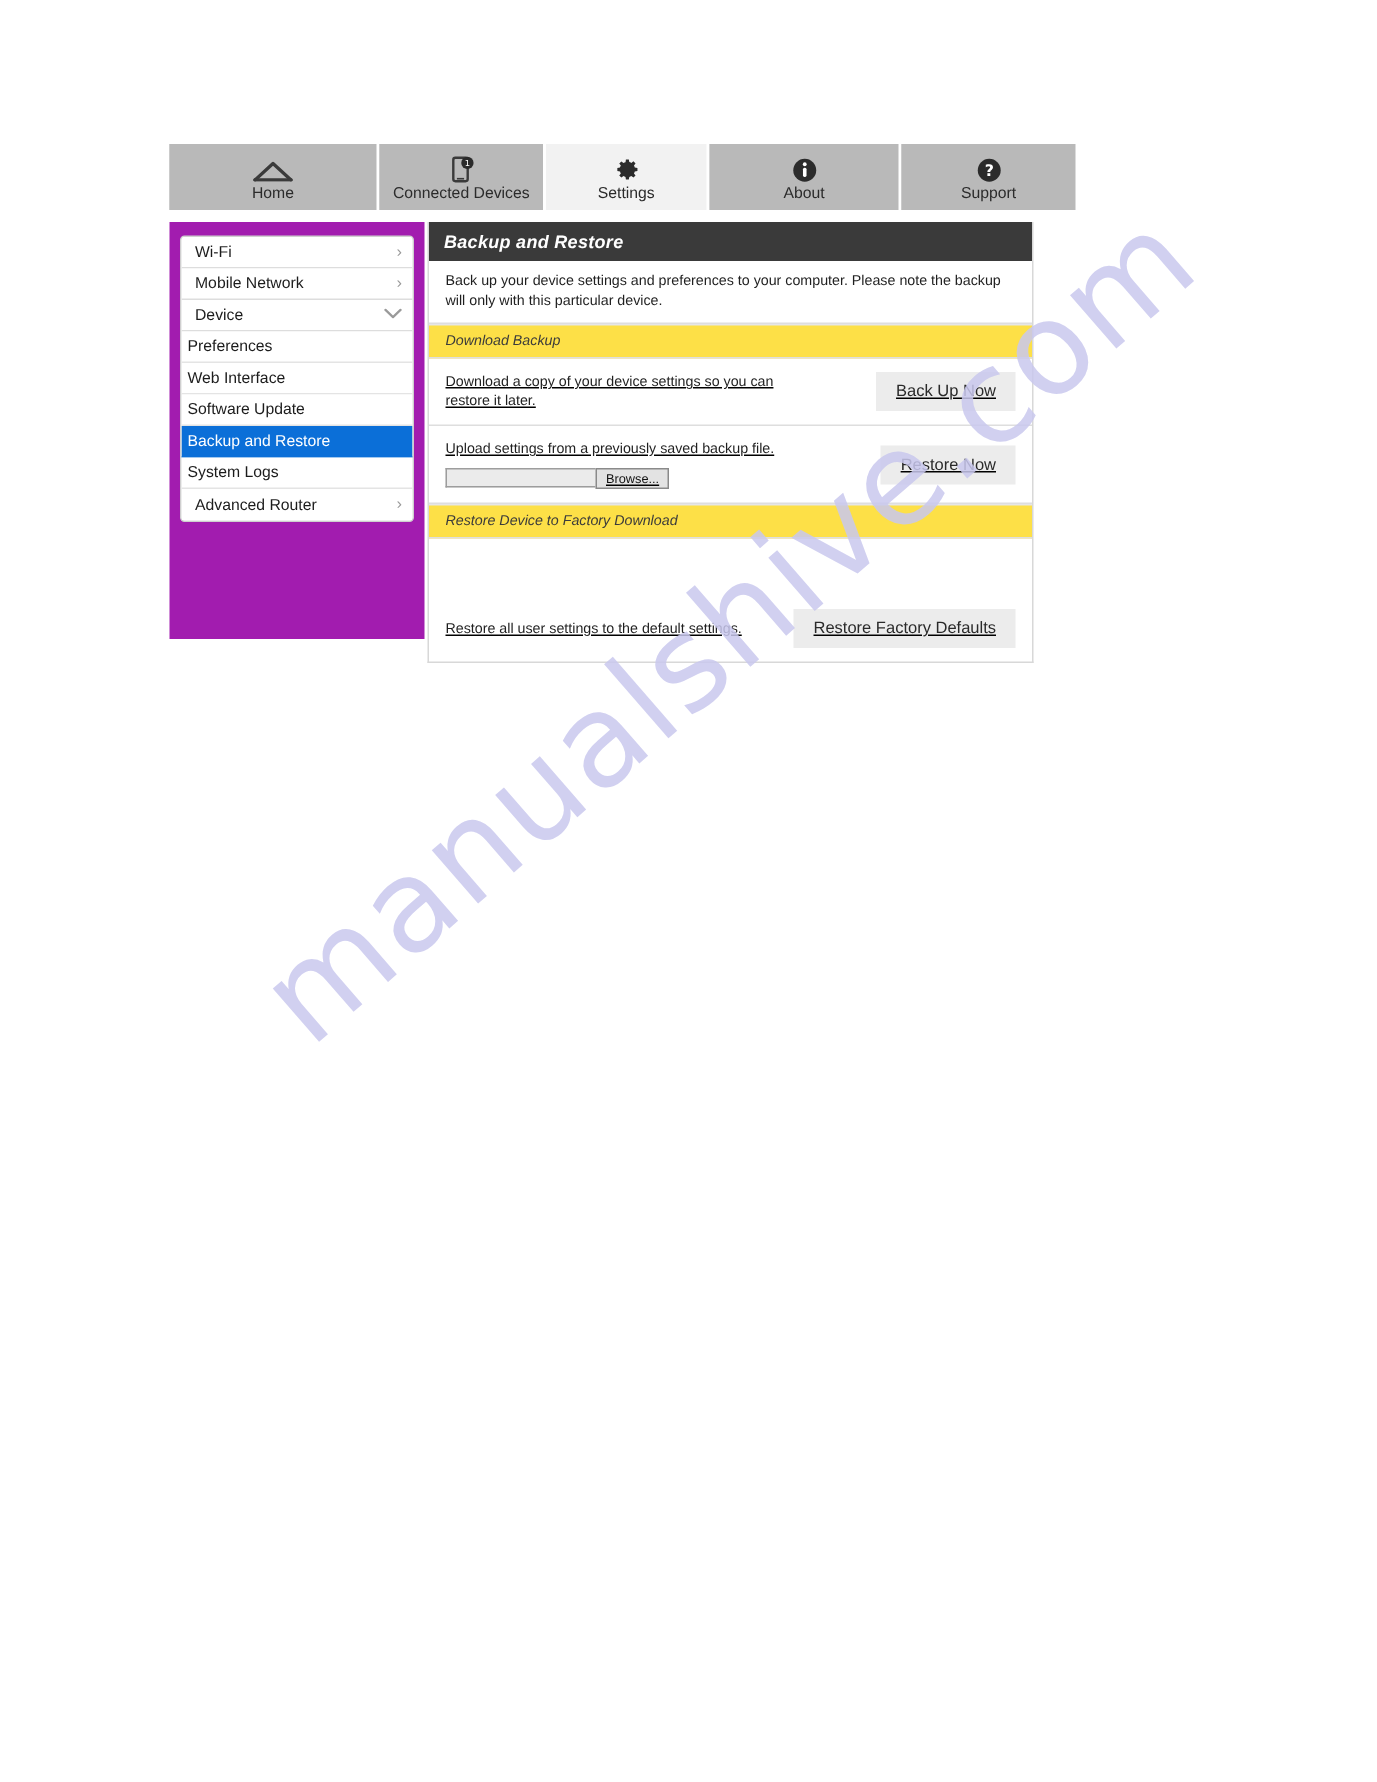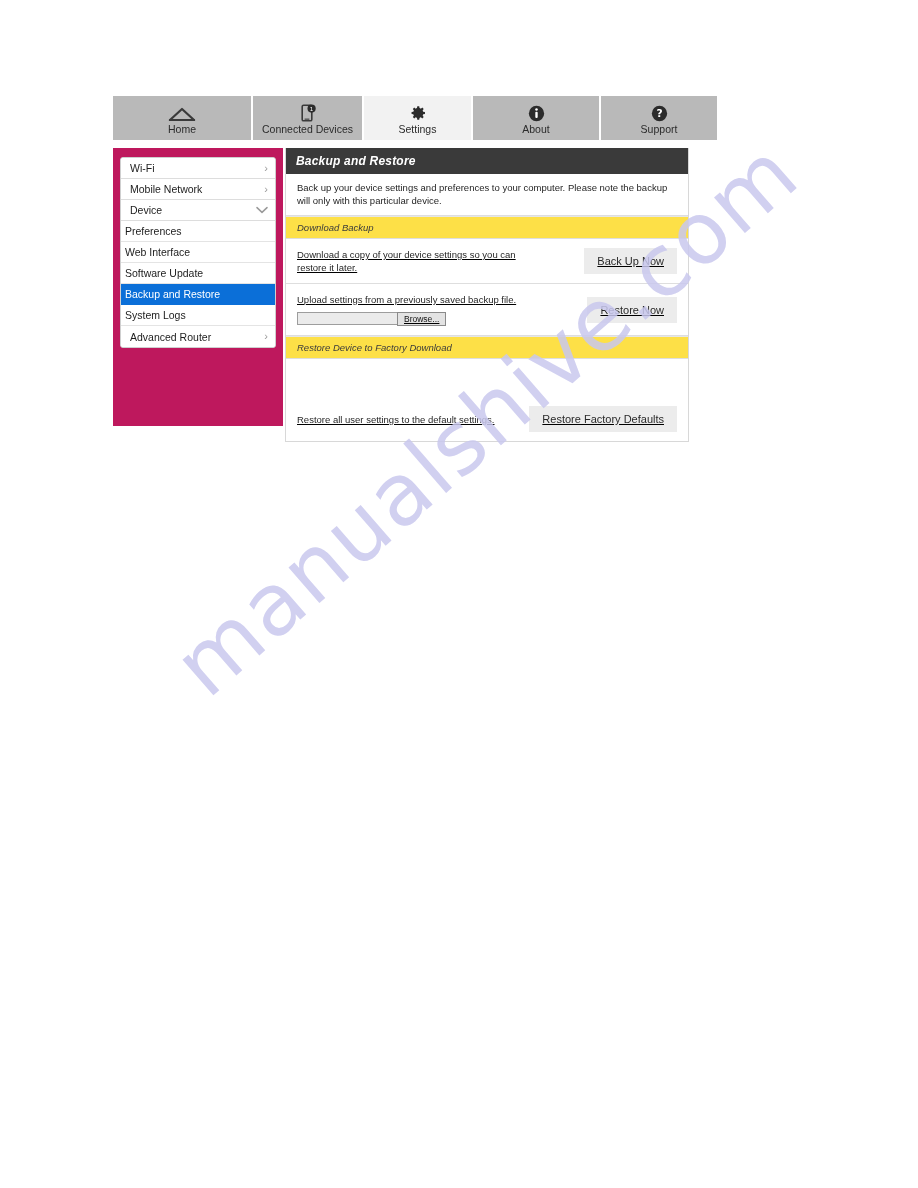--- a/index.html
+++ b/index.html
@@ -92,21 +92,21 @@
   .appbody {
     display: flex;
     align-items: flex-start;
     background: #ffffff;
     padding-top: 8px;
   }
 
   
   .sidebar-wrap {
     width: 170px;
-    background: #be185d;
+    background: #a21caf;
     min-height: 278px;
     padding: 9px 7px 0 7px;
     box-sizing: border-box;
   }
   .sidebar {
     background: #ffffff;
     border: 1px solid #cfcfcf;
     border-radius: 3px;
     overflow: hidden;
   }

